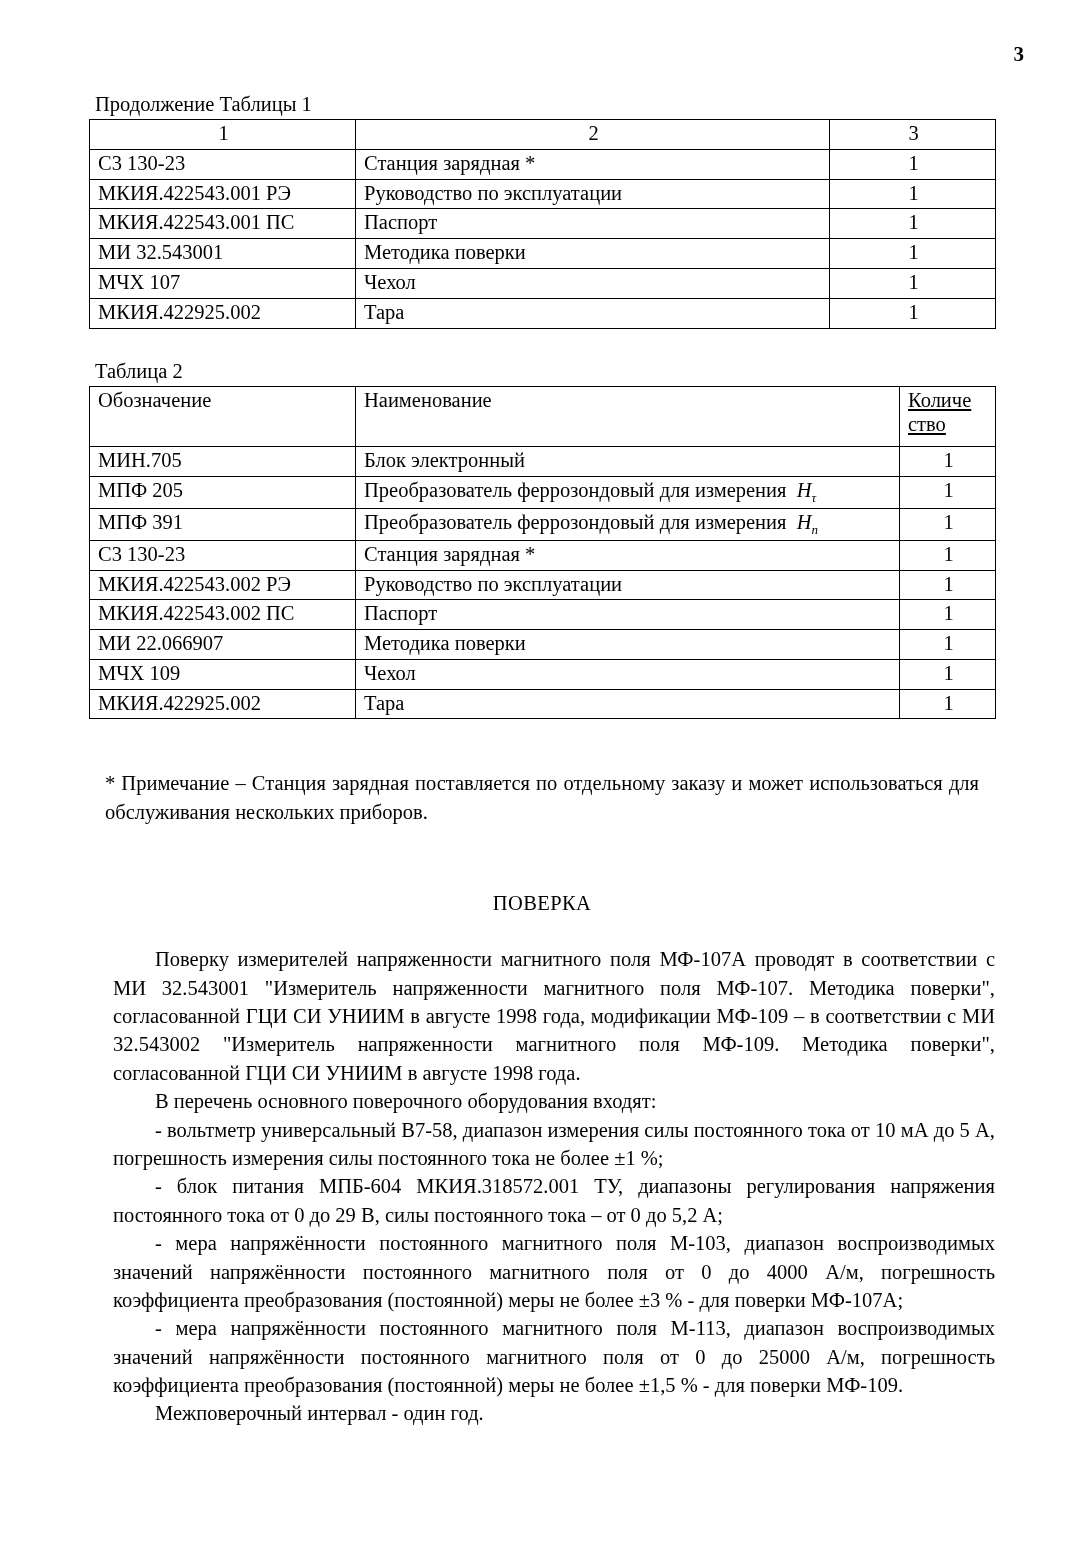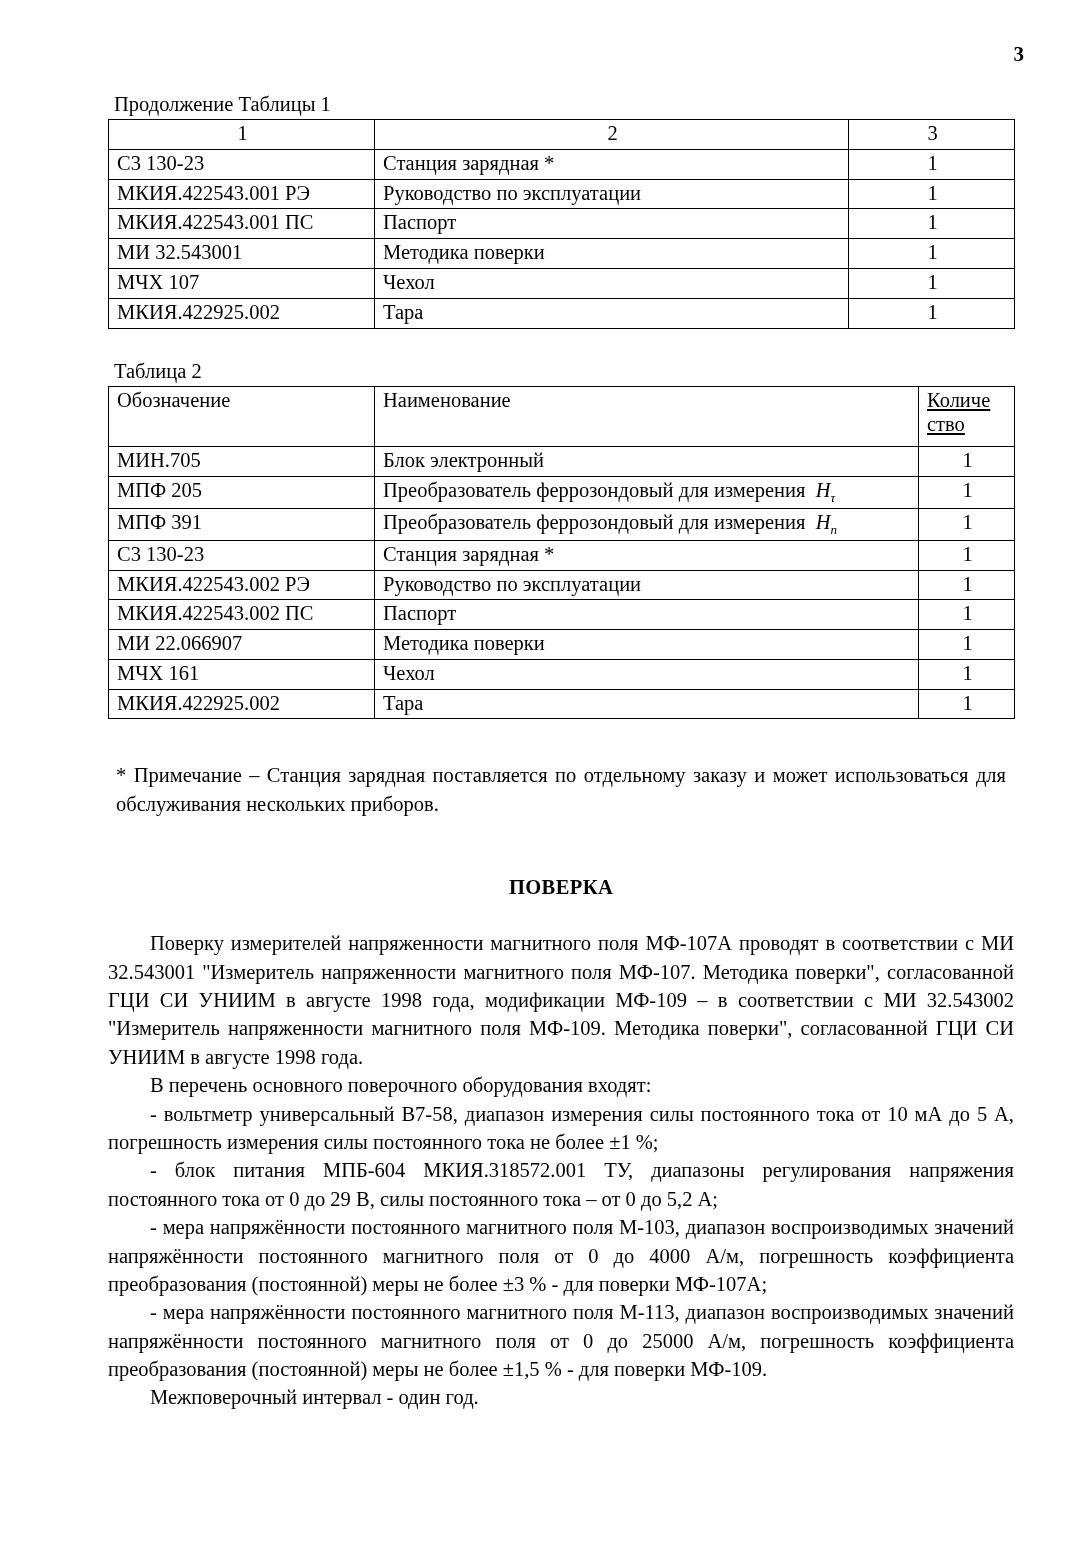--- a/index.html
+++ b/index.html
@@ -22,21 +22,21 @@
   .page-number {
     position: absolute;
     top: 44px;
     right: 62px;
     font-size: 21px;
     font-weight: bold;
     line-height: 1;
   }
   .content {
     position: absolute;
-    left: 108px;
+    left: 89px;
     top: 92px;
     width: 906px;
   }
 
   .table-caption {
     font-size: 20.5px;
     line-height: 1.18;
     margin: 0 0 3px 6px;
   }
   .caption-gap {
@@ -98,32 +98,33 @@
 
   p.body {
     font-size: 20.5px;
     line-height: 1.385;
     margin: 0;
     text-align: justify;
     text-justify: inter-word;
   }
   p.indent {
     text-indent: 42px;
+    margin-left: 24px;
   }
   p.note {
     text-align: justify;
-    margin: 8px;
+    margin: 16px;
   }
   .spacer-note { height: 34px; }
   .spacer-heading-top { height: 50px; }
   .spacer-heading-bottom { height: 30px; }
 
   h2.section-heading {
     font-size: 20.5px;
-    font-weight: bold;
+    font-weight: normal;
     text-align: center;
     margin: 0;
     letter-spacing: 0.4px;
   }
   b.kw { font-weight: normal; }
 </style>
 </head>
 <body>
 
 <div class="page">
@@ -235,21 +236,21 @@
           <td>МКИЯ.422543.002 ПС</td>
           <td>Паспорт</td>
           <td class="c-center">1</td>
         </tr>
         <tr>
           <td>МИ 22.066907</td>
           <td>Методика поверки</td>
           <td class="c-center">1</td>
         </tr>
         <tr>
-          <td>МЧХ 161</td>
+          <td>МЧХ 109</td>
           <td>Чехол</td>
           <td class="c-center">1</td>
         </tr>
         <tr>
           <td>МКИЯ.422925.002</td>
           <td>Тара</td>
           <td class="c-center">1</td>
         </tr>
       </tbody>
     </table>

